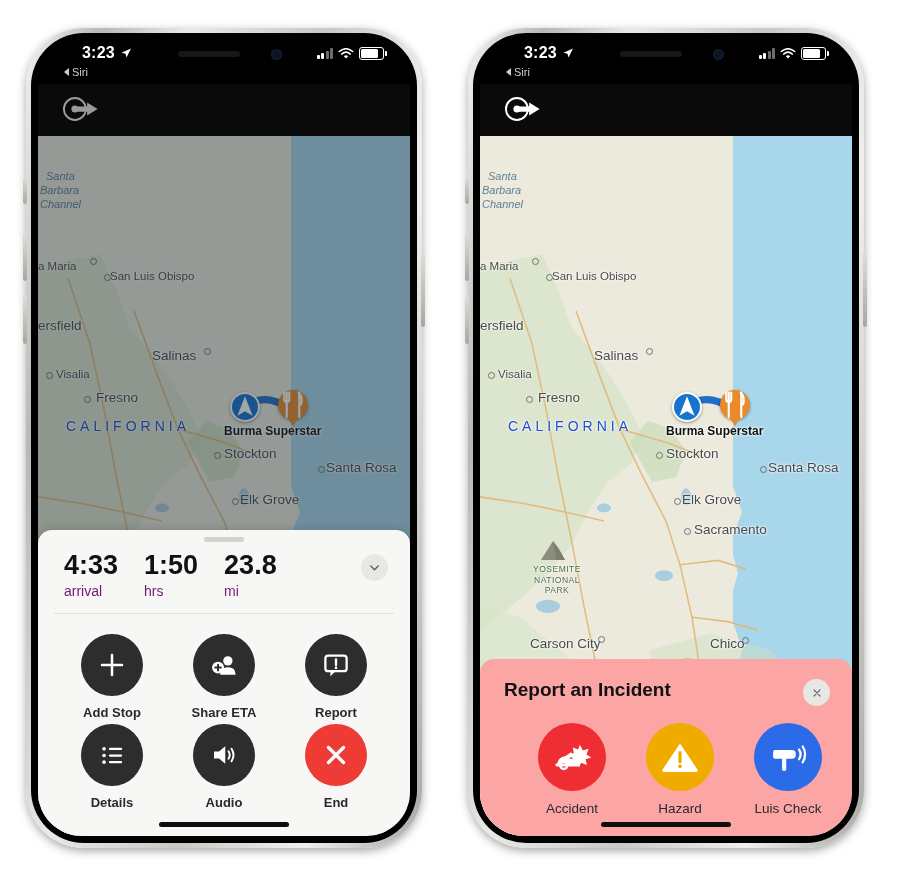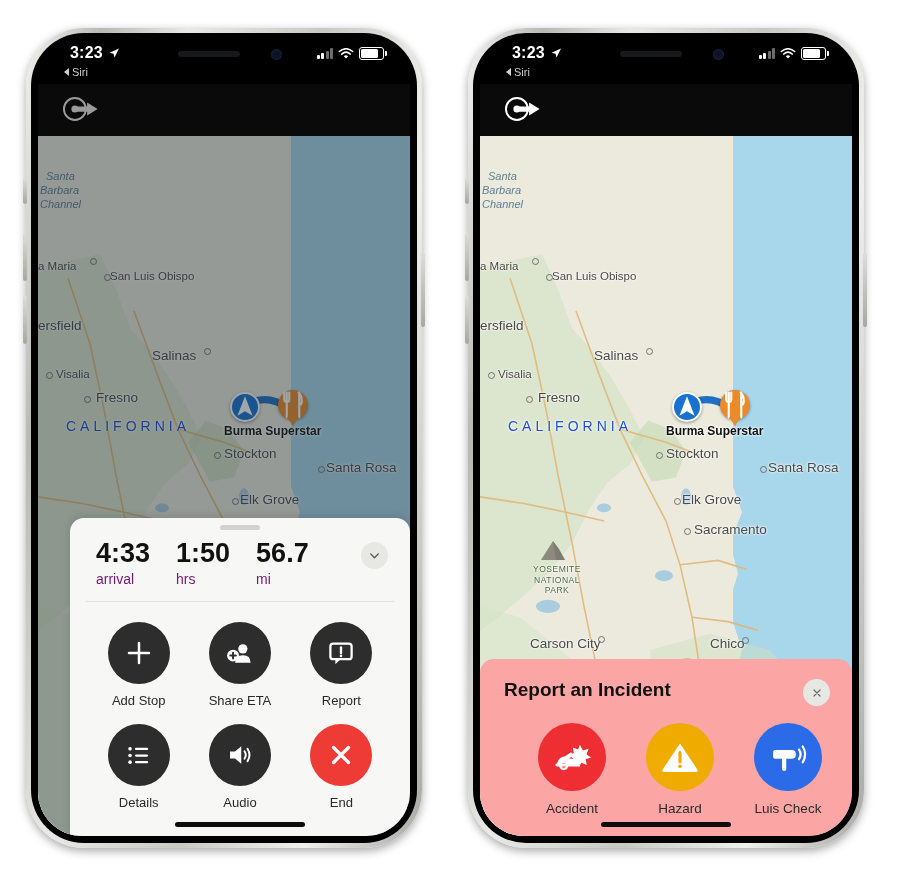--- a/index.html
+++ b/index.html
@@ -49,21 +49,21 @@
     position:absolute;left:38px;top:11px;width:62px;height:6px;
     border-radius:3px;background:#17181c;
   }
   .notch .camera{
     position:absolute;right:26px;top:9px;width:11px;height:11px;border-radius:50%;
     background:#0c1424;box-shadow:inset 0 0 3px #1b2d50;
   }
 
   
   .statusbar{
-    position:absolute;top:0;left:0;right:0;height:30px;z-index:35;
+    position:absolute;top:0;left:12px;right:0;height:30px;z-index:35;
     color:#fff;
   }
   .sb-time{
     position:absolute;left:32px;top:4px;
     font-size:16px;font-weight:bold;letter-spacing:.2px;
     display:flex;align-items:center;gap:5px;
   }
   .loc-arrow{display:inline-block;width:12px;height:12px;}
   .sb-right{
     position:absolute;right:26px;top:7px;
@@ -141,41 +141,40 @@
   .pin::after{
     content:"";position:absolute;bottom:-6px;left:50%;transform:translateX(-50%);
     border-left:6px solid transparent;border-right:6px solid transparent;border-top:9px solid #e98a2b;
   }
 
   
   .sheet{
     position:absolute;left:0;right:0;bottom:0;background:#f7f7f5;
     border-top-left-radius:14px;border-top-right-radius:14px;z-index:25;
     box-shadow:0 -2px 8px rgba(0,0,0,.12);
-    margin-left:32px;
   }
   .grabber{
     position:absolute;top:7px;left:50%;transform:translateX(-50%);
     width:40px;height:5px;border-radius:3px;background:#d2d2cf;
   }
   .eta-row{
     display:flex;align-items:flex-start;gap:26px;
     padding:22px 22px 14px 26px;position:relative;
   }
   .eta-item .val{font-size:27px;font-weight:bold;color:#111;line-height:1;}
   .eta-item .lbl{font-size:14px;color:#701a75;margin-top:4px;}
   .collapse-btn{
     position:absolute;right:22px;top:24px;width:27px;height:27px;border-radius:50%;
     background:#e7e7e4;display:flex;align-items:center;justify-content:center;cursor:pointer;
   }
   .divider{height:1px;background:#e2e2df;margin:0 16px;}
 
   .actions{
     display:grid;grid-template-columns:repeat(3,1fr);
-    row-gap:16px;padding:20px 18px 10px 18px;
+    row-gap:4px;padding:20px 18px 10px 18px;font-weight:bold;
   }
   .action{display:flex;flex-direction:column;align-items:center;gap:9px;cursor:pointer;}
   .action .circ{
     width:62px;height:62px;border-radius:50%;background:#2d2d2d;
     display:flex;align-items:center;justify-content:center;
   }
   .action .circ.danger{background:#ef3b36;}
   .action .cap{font-size:13px;color:#2a2a2a;}
 
   .home-ind{
@@ -350,21 +349,21 @@
         <div class="eta-row">
           <div class="eta-item">
             <div class="val">4:33</div>
             <div class="lbl">arrival</div>
           </div>
           <div class="eta-item">
             <div class="val">1:50</div>
             <div class="lbl">hrs</div>
           </div>
           <div class="eta-item">
-            <div class="val">56.7</div>
+            <div class="val">23.8</div>
             <div class="lbl">mi</div>
           </div>
           <div class="collapse-btn">
             <svg width="13" height="13" viewBox="0 0 24 24">
               <path d="M5 9 L12 16 L19 9" stroke="#585858" stroke-width="2.6" fill="none" stroke-linecap="round" stroke-linejoin="round"></path>
             </svg>
           </div>
         </div>
 
         <div class="divider"></div>

